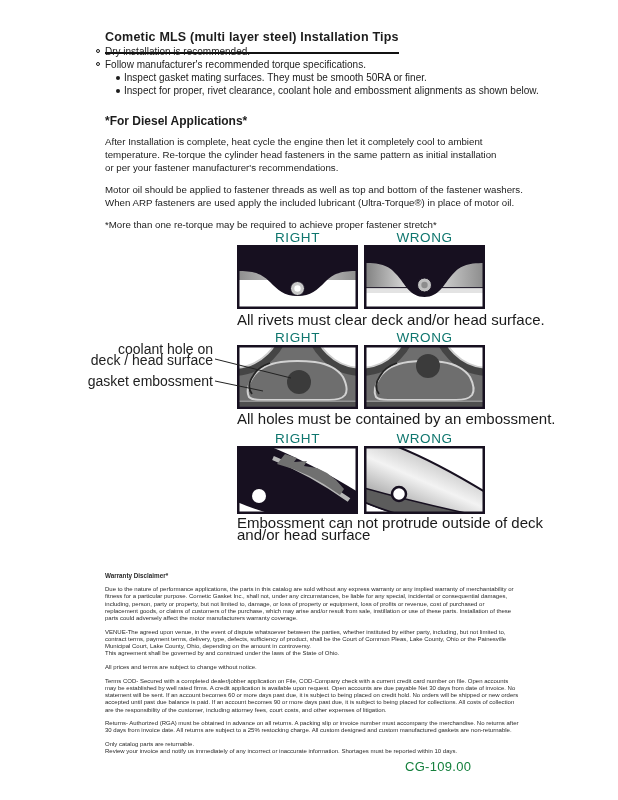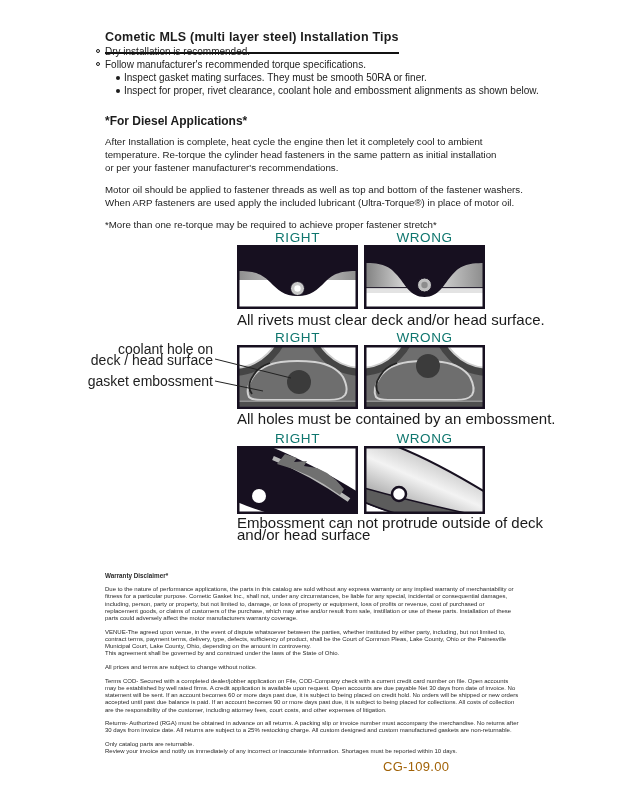--- a/index.html
+++ b/index.html
@@ -60,21 +60,21 @@
     font-size: 14px; line-height: 10.5px; color: #222;
     white-space: pre-line; left: 40px;
   }
   .leader-svg { left: 0; top: 0; pointer-events: none; }
 
   
   .legal { left: 105px; top: 572px; width: 414px; font-size: 6px; line-height: 7.2px; color: #2a2a2a; }
   .legal h3 { margin: 0 0 7px 0; font-size: 6.3px; font-weight: bold; }
   .legal p { margin: 0 0 6.5px 0; white-space: pre-line; }
 
-  .footer-code { left: 383px; top: 759px; font-size: 13px; letter-spacing: .3px; color: #a16207; }
+  .footer-code { left: 405px; top: 759px; font-size: 13px; letter-spacing: .3px; color: #15803d; }
 </style>
 </head>
 <body>
 
 <svg width="0" height="0" style="position:absolute" aria-hidden="true">
   <defs>
     <linearGradient id="gDeckR" x1="0" y1="0" x2="1" y2="0">
       <stop offset="0" stop-color="#8c8c8c"></stop>
         <stop offset="0.5" stop-color="#dcdcdc"></stop>
         <stop offset="1" stop-color="#8c8c8c"></stop>

